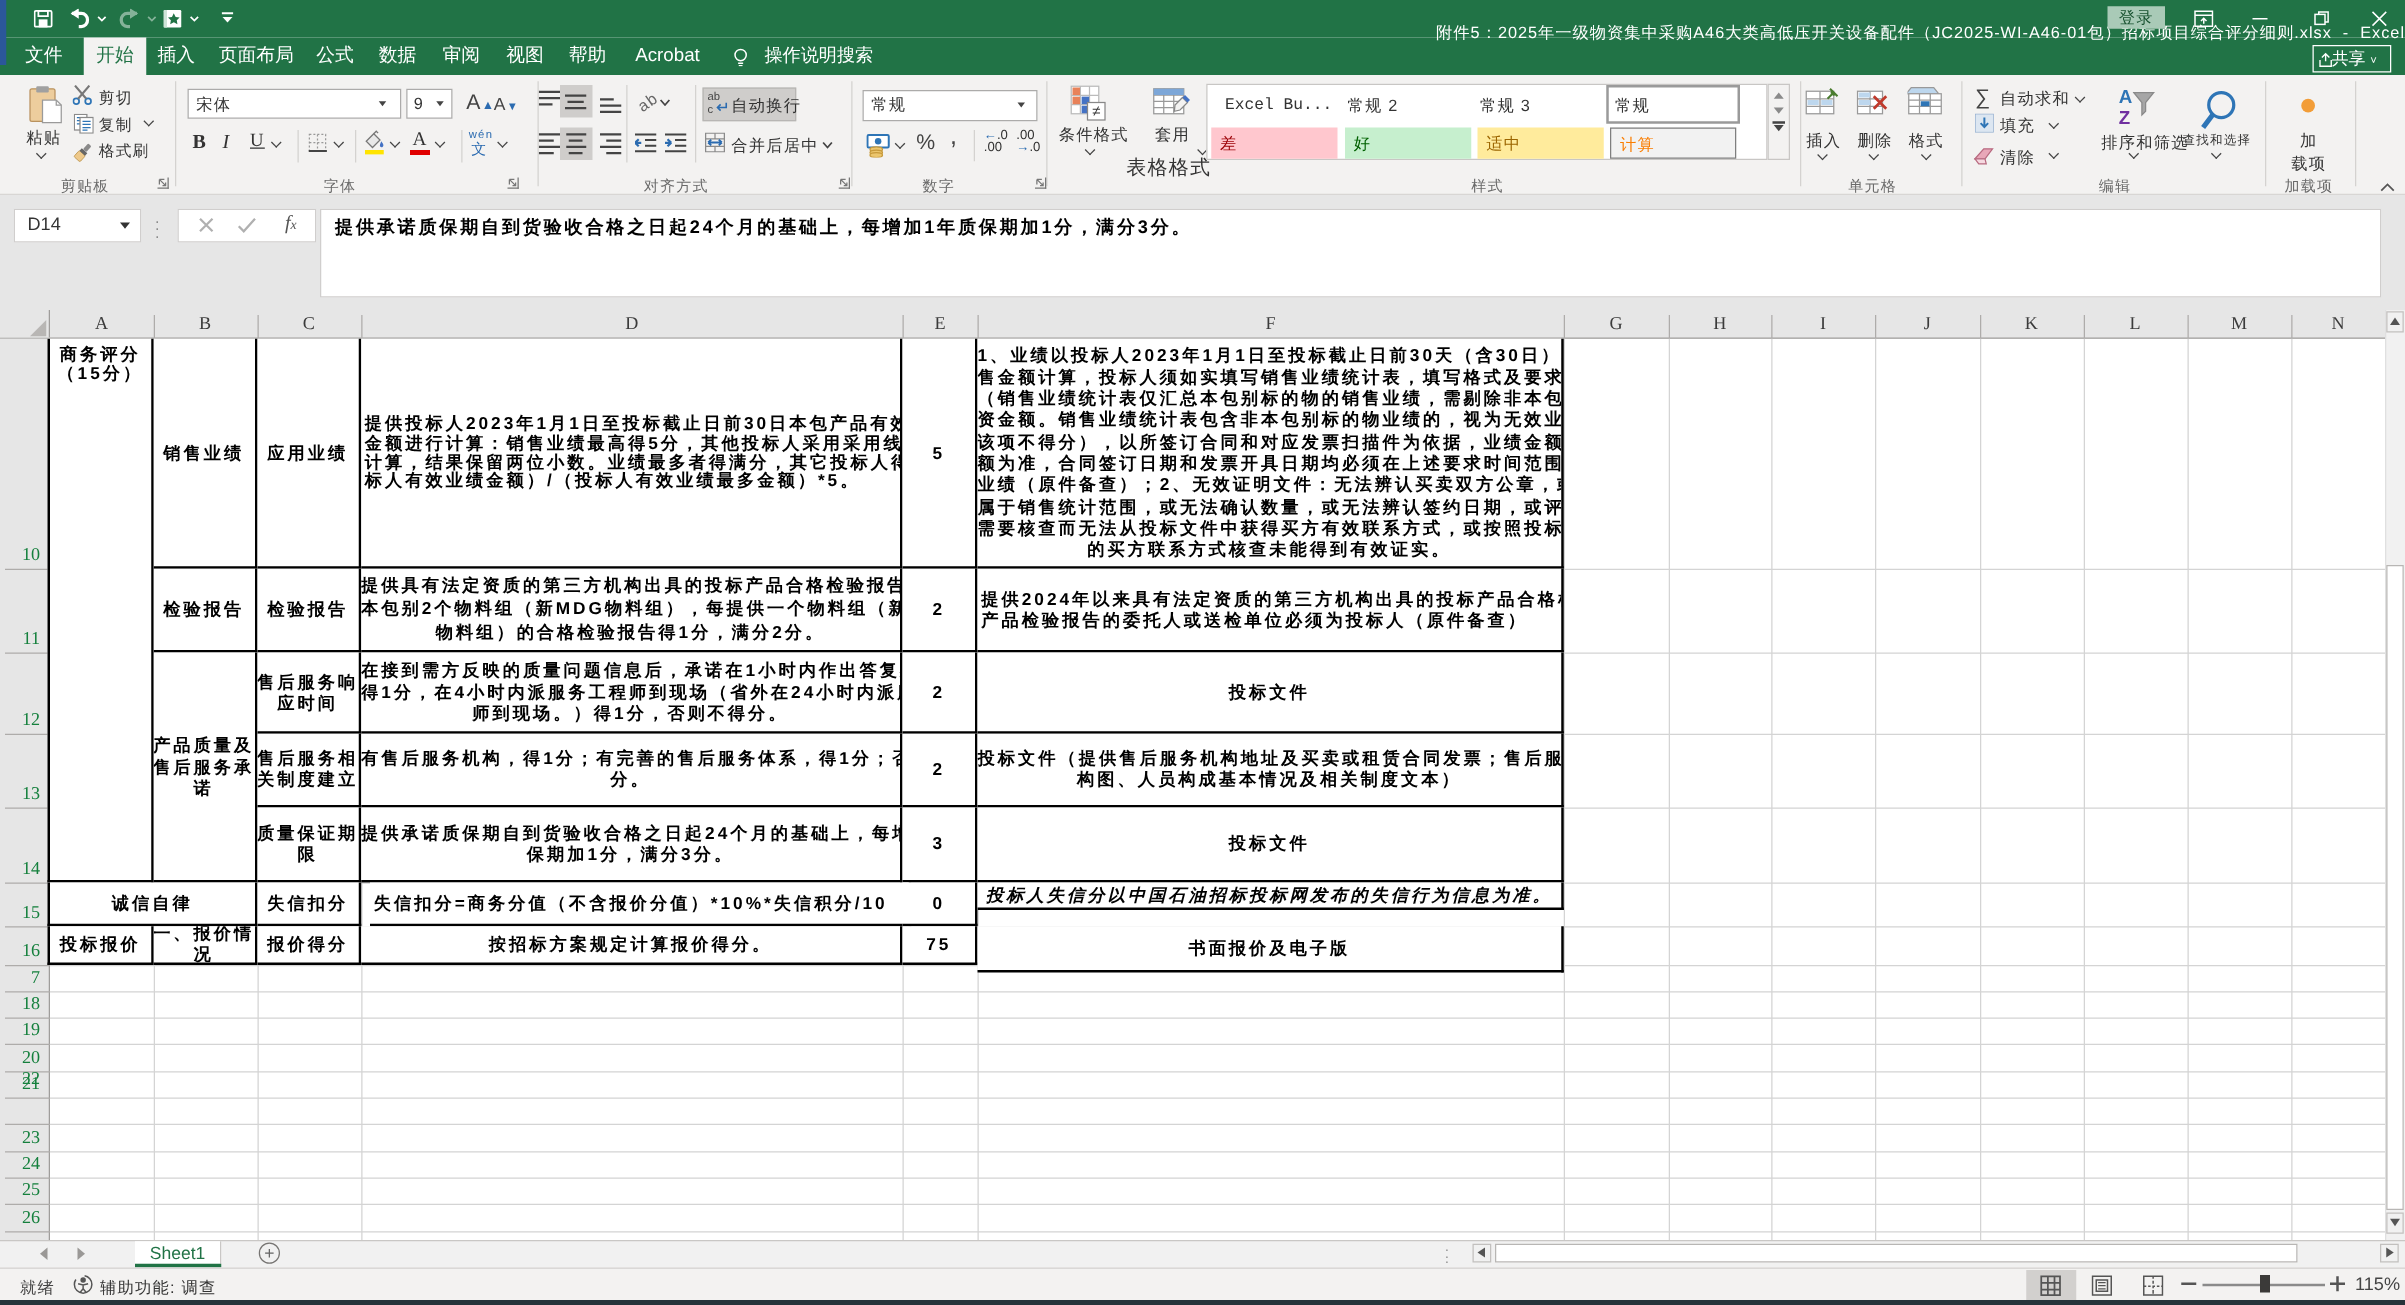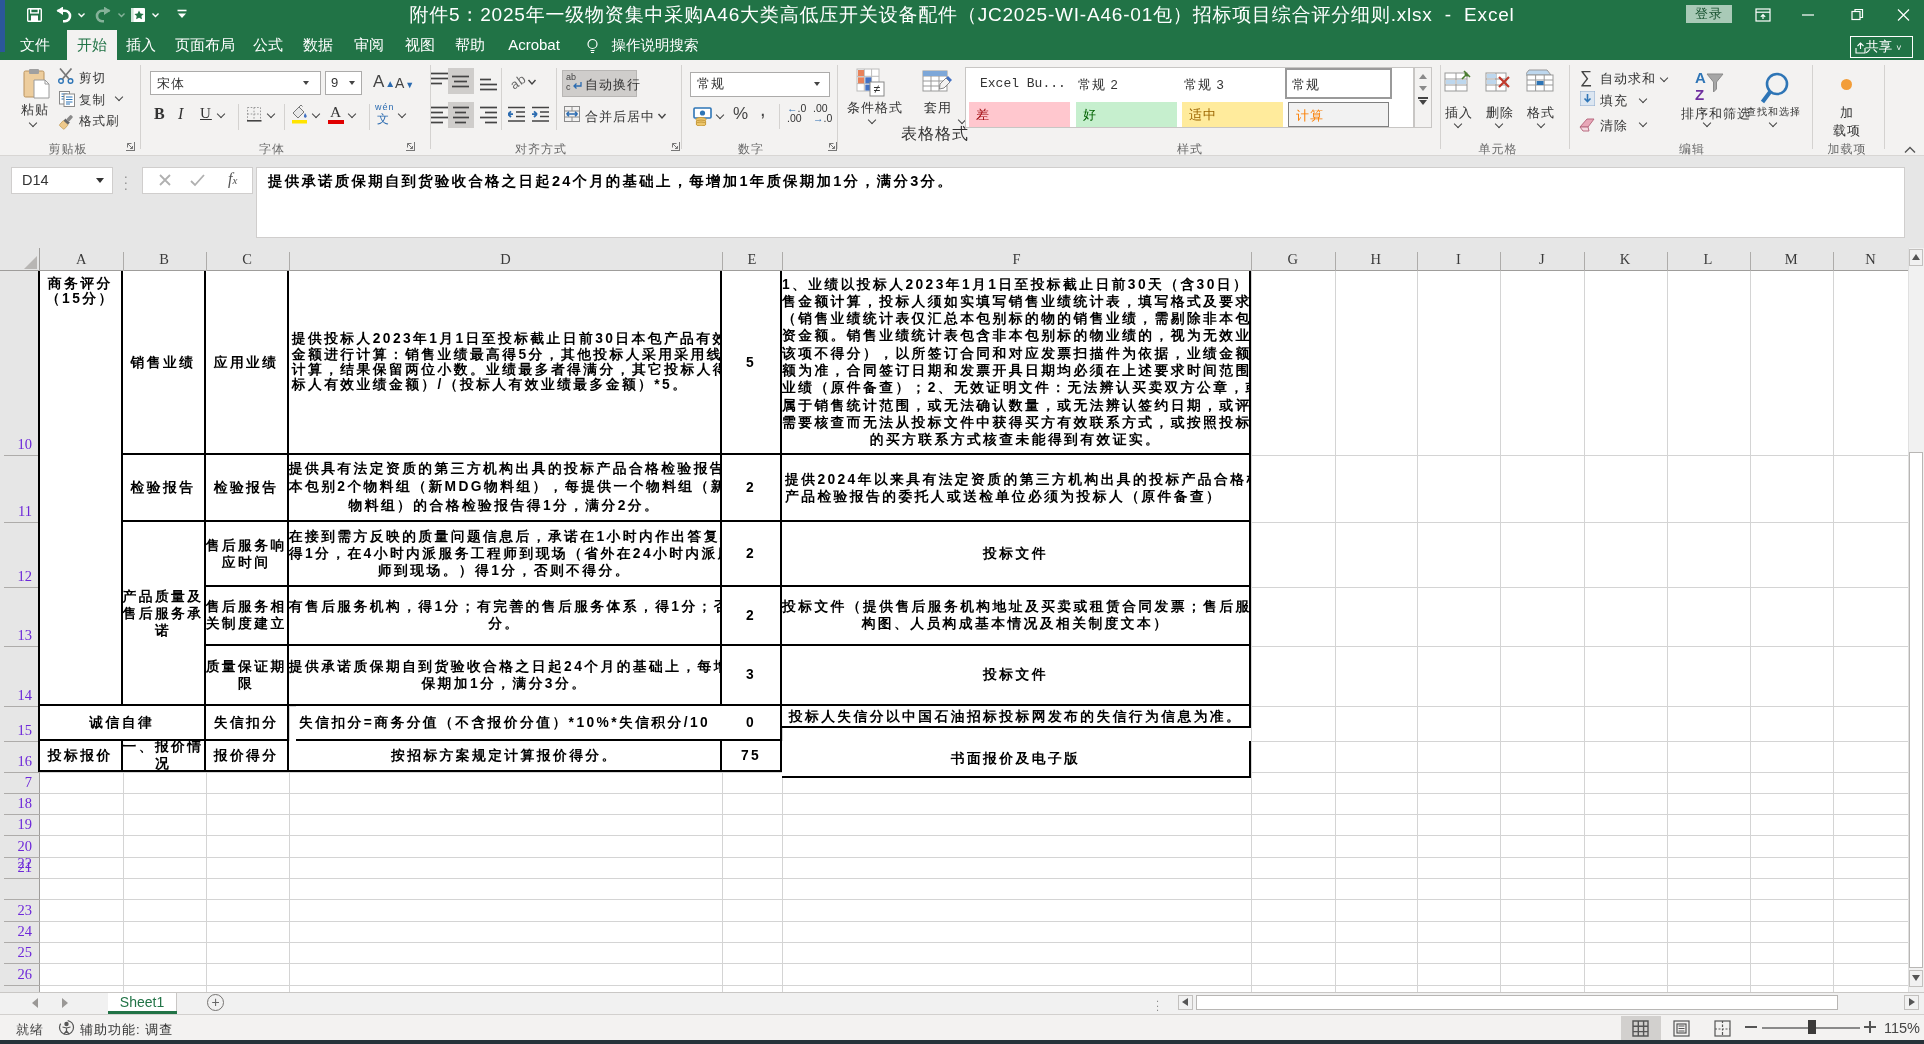--- a/index.html
+++ b/index.html
@@ -15,21 +15,21 @@
 .combo{position:absolute;background:#fff;border:1px solid #acabaa}
 .dna{position:absolute;width:6px;height:6px;border:solid #444;border-width:0 1.4px 1.4px 0;transform:rotate(45deg);margin-top:-2px}
 .tri{position:absolute;width:0;height:0;border-left:3.5px solid transparent;border-right:3.5px solid transparent;border-top:4.5px solid #444}
 #fbar{position:absolute;left:0;top:156px;width:1924px;height:92px;background:#e6e6e6}
 .wbox{position:absolute;background:#fff;border:1px solid #d0cecd}
 #sheet{position:absolute;left:0;top:248px;width:1908px;height:744px;background:#fff}
 #colhdr{position:absolute;left:0;top:248px;width:1908px;height:23px;background:#e6e6e6;border-bottom:1px solid #9f9d9b}
 #rowhdr{position:absolute;left:0;top:271px;width:40px;height:721px;background:#e6e6e6;border-right:1px solid #9f9d9b}
 .chl{position:absolute;top:248px;height:22px;line-height:23px;font-family:"Liberation Serif",serif;font-size:14.5px;color:#3b3b3b;text-align:center}
 .chtick{position:absolute;top:252px;height:19px;width:1px;background:#aeacaa}
-.rhn{position:absolute;left:0;width:32px;text-align:right;font-family:"Liberation Serif",serif;font-size:14.5px;color:#6d28d9}
+.rhn{position:absolute;left:0;width:32px;text-align:right;font-family:"Liberation Serif",serif;font-size:14.5px;color:#15803d}
 .rhtick{position:absolute;left:4px;width:36px;height:1px;background:#aeacaa}
 .glv{position:absolute;width:1px;background:#d4d4d4}
 .glh{position:absolute;height:1px;background:#d4d4d4}
 .cell{position:absolute;background:#fff;border-right:2px solid #000;border-bottom:2px solid #000;display:flex;flex-direction:column;justify-content:center;overflow:hidden;font-family:"Liberation Sans",sans-serif;font-size:13.8px;font-weight:bold;color:#000;letter-spacing:2.4px;line-height:17px;text-align:center}
 .cell div{white-space:nowrap}
 .lft{text-align:left;padding-left:3px}
 #vsb{position:absolute;left:1908px;top:248px;width:16px;height:744px;background:#f1f1f1;border-left:1px solid #e0e0e0}
 #tabbar{position:absolute;left:0;top:992px;width:1924px;height:22px;background:#f1f1f1;border-top:1px solid #c9c7c5}
 #statusbar{position:absolute;left:0;top:1014px;width:1924px;height:26px;background:#f3f2f1;border-top:1px solid #d2d0ce}
 #blackstrip{position:absolute;left:0;top:1040px;width:1924px;height:4px;background:#263239}
@@ -65,21 +65,21 @@
 </svg>
 <svg class="abs" style="left:77px;top:12px;opacity:1" width="9" height="7" viewBox="0 0 9 7">
     <path d="M1.5 1.5 l3 3 3 -3" stroke="#fff" stroke-width="1.4" fill="none"></path>
   </svg>
 <svg class="abs" style="left:117px;top:12px;opacity:0.45" width="9" height="7" viewBox="0 0 9 7">
     <path d="M1.5 1.5 l3 3 3 -3" stroke="#fff" stroke-width="1.4" fill="none"></path>
   </svg>
 <svg class="abs" style="left:151px;top:12px;opacity:1" width="9" height="7" viewBox="0 0 9 7">
     <path d="M1.5 1.5 l3 3 3 -3" stroke="#fff" stroke-width="1.4" fill="none"></path>
   </svg>
-<div class="abs ttxt" style="left:0;width:1924px;top:0;height:30px;line-height:30px;text-align:center;font-size:19px;letter-spacing:0.8px">附件5：2025年一级物资集中采购A46大类高低压开关设备配件（JC2025-WI-A46-01包）招标项目综合评分细则.xlsx&nbsp;&nbsp;-&nbsp;&nbsp;Excel</div>
+<div class="abs ttxt" style="left:0;width:1924px;top:11px;height:30px;line-height:30px;text-align:right;font-size:13px;letter-spacing:0.8px">附件5：2025年一级物资集中采购A46大类高低压开关设备配件（JC2025-WI-A46-01包）招标项目综合评分细则.xlsx&nbsp;&nbsp;-&nbsp;&nbsp;Excel</div>
 <div class="abs" style="left:1686px;top:5px;width:46px;height:18px;background:#a9cab7;color:#17512f;font-size:13px;text-align:center;line-height:18px;letter-spacing:1px">登录</div>
 <svg class="abs" style="left:1755px;top:8px" width="16" height="14" viewBox="0 0 16 14">
     <g fill="none" stroke="#fff" stroke-width="1.2">
       <rect x="1" y="1" width="14" height="12"></rect>
       <path d="M1 4.2 h14"></path>
       <path d="M8 11 v-4 m-2.2 1.8 l2.2-2.2 2.2 2.2"></path>
     </g>
   </svg>
 <svg class="abs" style="left:1800px;top:8px" width="120" height="14" viewBox="0 0 120 14">
     <g stroke="#fff" fill="none" stroke-width="1.2">
@@ -621,21 +621,21 @@
   </div>
 <div class="cell" style="left:205.5px;top:706px;width:83.25px;height:35px;line-height:17px;">
     <div>失信扣分</div>
   </div>
 <div class="cell lft" style="left:296px;top:706px;width:433.25px;height:35px;line-height:17px;">
     <div>失信扣分=商务分值（不含报价分值）*10%*失信积分/10</div>
   </div>
 <div class="cell" style="left:722px;top:706px;width:60px;height:35px;line-height:17px;">
     <div>0</div>
   </div>
-<div class="cell" style="left:782px;top:706px;width:469px;height:22px;line-height:17px;">
+<div class="cell" style="left:782px;top:706px;width:469px;height:22px;line-height:17px;font-style:italic;">
     <div>投标人失信分以中国石油招标投标网发布的失信行为信息为准。</div>
   </div>
 <div class="cell" style="left:38px;top:741px;width:84.5px;height:30.5px;line-height:17px;border-left:2px solid #000;">
     <div>投标报价</div>
   </div>
 <div class="cell" style="left:122.5px;top:741px;width:83.0px;height:30.5px;line-height:17px;">
     <div>一、报价情<br>况</div>
   </div>
 <div class="cell" style="left:205.5px;top:741px;width:83.25px;height:30.5px;line-height:17px;">
     <div>报价得分</div>

